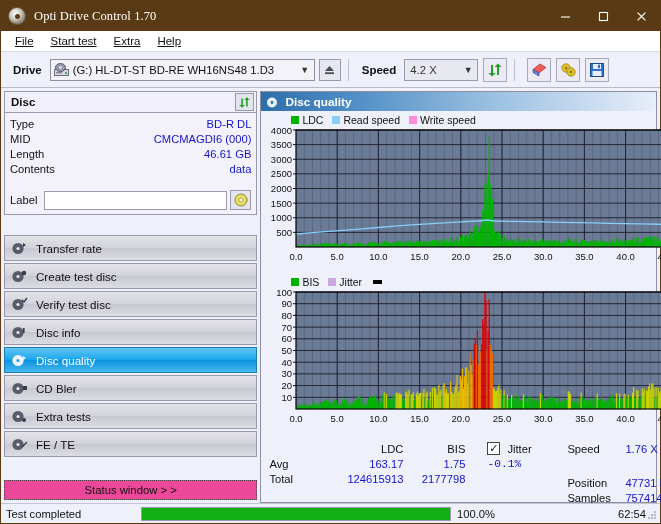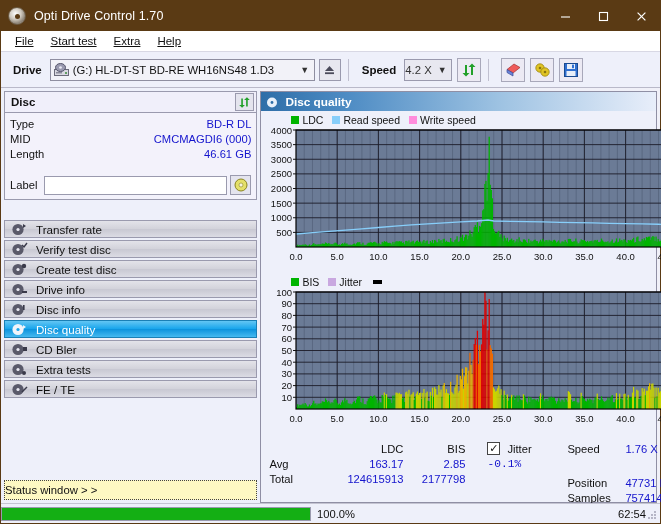--- a/index.html
+++ b/index.html
@@ -14,21 +14,21 @@
     width: 661px; height: 524px;
     position: relative;
     border: 1px solid #5a3a14;
     background: #f0f0f8;
     display: flex; flex-direction: column;
   }
   
   .titlebar {
     height: 30px; background: #5a3a14;
     display: flex; align-items: center;
-    flex: 0 0 30px; color: #fff;
+    flex: 0 0 30px; color: #fff; font-family: Liberation Serif, serif;
   }
   .title-icon {
     width: 18px; height: 18px; margin-left: 7px; margin-right: 8px;
     border-radius: 50%;
     background: radial-gradient(circle at 40% 35%, #fdfdfd 0%, #cfc9bf 40%, #8d8478 70%, #e8e4dc 100%);
     border: 1px solid #6b5a44;
     position: relative;
   }
   .title-icon::after {
     content: ""; position: absolute; left: 6px; top: 6px;
@@ -69,22 +69,22 @@
   }
   .combo-arrow {
     margin-left: auto; width: 18px; text-align: center; font-size: 9px; color: #333;
   }
   .eject-btn {
     width: 22px; height: 22px; margin-left: 4px; background: #e7e7ef;
     border: 1px solid #9a9aae; display: flex; align-items: center; justify-content: center;
   }
   .sep { width: 1px; height: 22px; background: #c0c0d0; margin: 0 7px; }
   .speed-combo {
-    height: 22px; width: 48px; background: #e8e8f0; border: 1px solid #9a9aae;
-    display: flex; align-items: center; font-size: 11.3px; color: #333; 
+    height: 22px; width: 74px; background: #e8e8f0; border: 1px solid #9a9aae;
+    display: flex; align-items: center; font-size: 11.3px; color: #333; padding-left: 5px;
   }
   .tool-btn {
     width: 24px; height: 24px; margin-left: 5px; background: #eceaf4;
     border: 1px solid #a8a8ba; display: flex; align-items: center; justify-content: center;
   }
   
   .body { flex: 1 1 auto; display: flex; min-height: 0; }
   
   .sidebar {
     flex: 0 0 160px; display: flex; flex-direction: column;
@@ -112,34 +112,34 @@
   .label-input {
     margin-left: 7px; flex: 1 1 auto; height: 19px; background: #fff;
     border: 1px solid #9a9aae;
   }
   .label-btn {
     margin-left: 3px; width: 21px; height: 20px; border: 1px solid #9a9aae;
     background: #e4e4ee; display: flex; align-items: center; justify-content: center;
   }
   .navlist { display: flex; flex-direction: column; gap: 2px; }
   .nav-item {
-    height: 18px; display: flex; align-items: center;
+    height: 26px; display: flex; align-items: center;
     border: 1px solid #9a9aae; padding-left: 6px;
     background: linear-gradient(to bottom, #e3e3e9 0%, #d2d2da 50%, #c8c8d2 51%, #dcdce4 100%);
     font-size: 11.6px; color: #111;
   }
   .nav-item.active {
     background: linear-gradient(to bottom, #63c6f4 0%, #1aa6ec 48%, #0d93dd 52%, #45b9f0 100%);
     color: #fff; border-color: #1a7fb5;
   }
   .nav-ico { width: 17px; height: 15px; margin-right: 8px; flex: 0 0 17px; }
   .status-win {
     margin-top: auto; margin-bottom: 3px; height: 20px;
-    border: 1px dotted #444; background: #fef9c3;
-    display: flex; align-items: center; justify-content: flex-start;
+    border: 1px dotted #444; background: #ec4899;
+    display: flex; align-items: center; justify-content: center;
     font-size: 11.3px; color: #111;
   }
   
   .main {
     flex: 1 1 auto; margin: 3px 3px 0 0; border: 1px solid #8f8fa4;
     background: #eef0fa; display: flex; flex-direction: column; min-width: 0;
   }
   .main-head {
     height: 19px; flex: 0 0 19px;
     background: linear-gradient(to right, #2e6ea8 0%, #4e8cc4 22%, #9dc2e2 60%, #e8eefa 100%);
@@ -307,20 +307,24 @@
             <span class="v">BD-R DL</span>
           </div>
           <div class="drow">
             <span class="k">MID</span>
             <span class="v">CMCMAGDI6 (000)</span>
           </div>
           <div class="drow">
             <span class="k">Length</span>
             <span class="v">46.61 GB</span>
           </div>
+          <div class="drow">
+            <span class="k">Contents</span>
+            <span class="v">data</span>
+          </div>
           <div class="label-row">
             <span class="k">Label</span>
             <input class="label-input" type="text" value="" style="">
             <div class="label-btn">
               <svg width="14" height="14" viewBox="0 0 14 14">
                 <circle cx="7" cy="7" r="6" fill="#e4e06a" stroke="#8a8420"></circle>
                 <circle cx="7" cy="7" r="2" fill="#f6f4e0" stroke="#8a8420" stroke-width="0.6"></circle>
               </svg>
             </div>
           </div>
@@ -336,44 +340,34 @@
                 <path d="M12 2 l3 2 -3 2" fill="#3a3a4a"></path>
               </svg>
           </span>
           <span>Transfer rate</span>
         </div>
         <div class="nav-item">
           <span class="nav-ico">
             <svg width="17" height="15" viewBox="0 0 17 15">
                 <circle cx="7" cy="7.5" r="5.6" fill="#5a5a6a"></circle>
                 <circle cx="7" cy="7.5" r="1.6" fill="#e9e9f2"></circle>
-                <path d="M11 3 l2 2 3 -4" stroke="#3a3a4a" stroke-width="1.4" fill="none"></path>
-              </svg>
-          </span>
-          <span>Verify test disc</span>
-        </div>
-        <div class="nav-item">
-          <span class="nav-ico">
-            <svg width="17" height="15" viewBox="0 0 17 15">
-                <circle cx="7" cy="7.5" r="5.6" fill="#5a5a6a"></circle>
-                <circle cx="7" cy="7.5" r="1.6" fill="#e9e9f2"></circle>
                 <circle cx="13" cy="4" r="2.2" fill="#3a3a4a"></circle>
               </svg>
           </span>
           <span>Create test disc</span>
         </div>
         <div class="nav-item">
           <span class="nav-ico">
             <svg width="17" height="15" viewBox="0 0 17 15">
                 <circle cx="7" cy="7.5" r="5.6" fill="#5a5a6a"></circle>
                 <circle cx="7" cy="7.5" r="1.6" fill="#e9e9f2"></circle>
-                <rect x="11" y="9" width="5" height="2" fill="#3a3a4a"></rect>
+                <path d="M11 3 l2 2 3 -4" stroke="#3a3a4a" stroke-width="1.4" fill="none"></path>
               </svg>
           </span>
-          <span>Drive info</span>
+          <span>Verify test disc</span>
         </div>
         <div class="nav-item">
           <span class="nav-ico">
             <svg width="17" height="15" viewBox="0 0 17 15">
                 <circle cx="7" cy="7.5" r="5.6" fill="#5a5a6a"></circle>
                 <circle cx="7" cy="7.5" r="1.6" fill="#e9e9f2"></circle>
                 <rect x="12" y="3" width="1.6" height="5" fill="#3a3a4a"></rect>
               </svg>
           </span>
           <span>Disc info</span>
@@ -1427,21 +1421,21 @@
               <span class="c1 c-head">LDC</span>
               <span class="c2 c-head">BIS</span>
               <span class="jit-box">
                 <span class="cbx">✓</span>
                 <span class="jit-lbl">Jitter</span>
               </span>
             </div>
             <div class="st-row">
               <span class="lbl">Avg</span>
               <span class="c1">163.17</span>
-              <span class="c2">2.85</span>
+              <span class="c2">1.75</span>
               <span class="jit-val">-0.1%</span>
             </div>
             <div class="st-row">
               <span class="lbl">Total</span>
               <span class="c1">124615913</span>
               <span class="c2">2177798</span>
               <span class="jit-val"></span>
             </div>
           </div>
 
@@ -1462,20 +1456,21 @@
               </div>
             </div>
 
           </div>
         </div>
       </div>
     </div>
   </div>
 
   <div class="statusbar">
+    <div class="sb-txt">Test completed</div>
     <div class="sb-bar-wrap">
       <div class="sb-bar" id="progbar" style="width: 100%;"></div>
     </div>
     <div class="sb-pct">100.0%</div>
     <div class="sb-time">62:54</div>
     <svg class="grip" viewBox="0 0 10 10">
       <circle cx="8" cy="8" r="0.9" fill="#9a9aae"></circle>
         <circle cx="5" cy="8" r="0.9" fill="#9a9aae"></circle>
       <circle cx="8" cy="5" r="0.9" fill="#9a9aae"></circle>
         <circle cx="2" cy="8" r="0.9" fill="#9a9aae"></circle>

